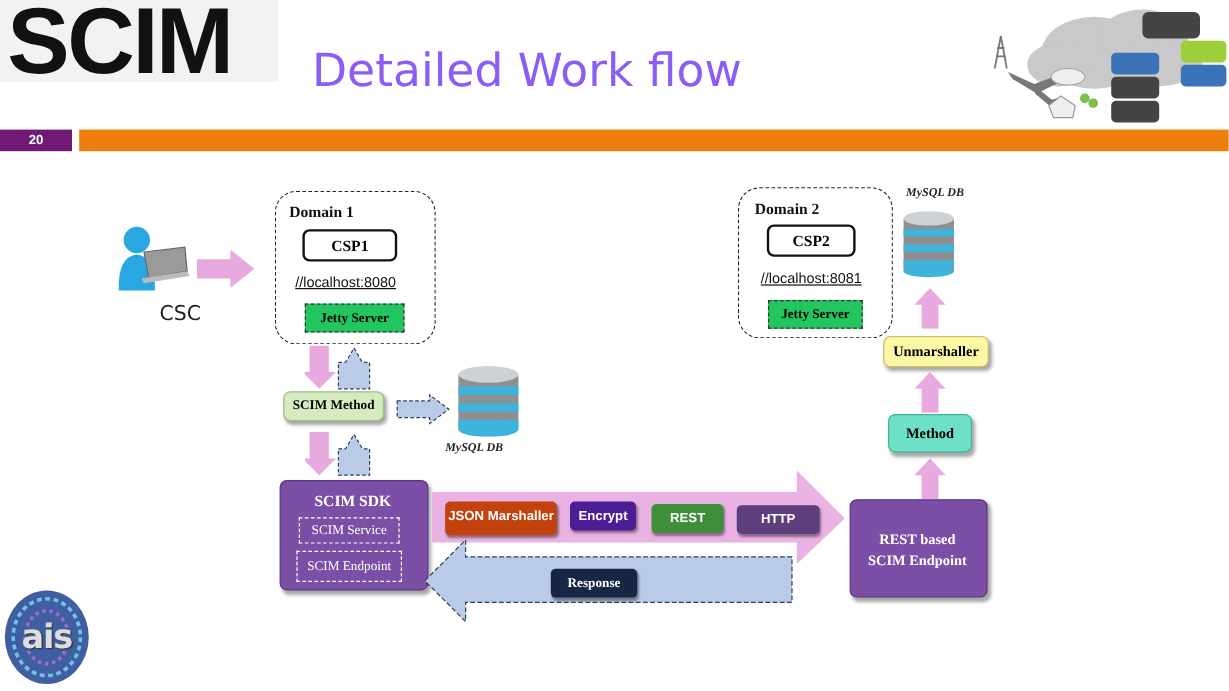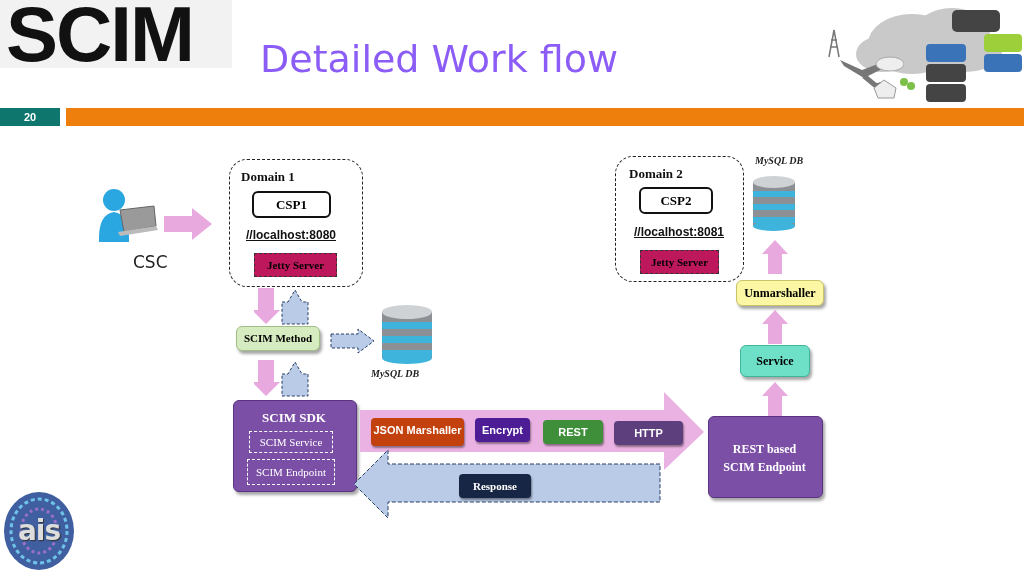--- a/index.html
+++ b/index.html
@@ -1,27 +1,27 @@
 <!DOCTYPE html>
 <html><head>
 <meta charset="utf-8">
 <style>
   html,body{margin:0;padding:0;}
   body{width:1024px;height:576px;position:relative;background:#fff;overflow:hidden;font-family:"Liberation Serif",serif;}
   .abs{position:absolute;}
   .logo-bg{left:0;top:0;width:232px;height:68px;background:#f2f2f2;}
   .logo-text{left:6px;top:-8px;font-family:"Liberation Sans",sans-serif;font-weight:bold;font-size:78px;letter-spacing:-2px;color:#111;line-height:84px;}
   .title{left:260px;top:36px;font-family:"DejaVu Sans",sans-serif;font-size:38px;color:#8b5cf6;line-height:46px;}
-  .slide-num{left:0;top:108px;width:60px;height:18px;background:#0f766e;color:#fff;font-family:"Liberation Sans",sans-serif;font-weight:bold;font-size:11px;text-align:center;line-height:18px;}
+  .slide-num{left:0;top:108px;width:60px;height:18px;background:#701a75;color:#fff;font-family:"Liberation Sans",sans-serif;font-weight:bold;font-size:11px;text-align:center;line-height:18px;}
   .orange-bar{left:66px;top:108px;width:958px;height:18px;background:#ee7f0d;}
   .domain{border:1.5px dashed #222;border-radius:18px;background:#fff;}
   .domain-label{font-weight:bold;font-size:13px;color:#111;}
   .csp{border:2.5px solid #111;border-radius:6px;background:#fff;font-weight:bold;font-size:13px;text-align:center;}
-  .host{font-family:"Liberation Sans",sans-serif;font-weight:bold;font-size:12px;text-decoration:underline;color:#111;}
-  .jetty{border:1px dashed #333;font-weight:bold;font-size:11px;text-align:center;background:#be185d;}
+  .host{font-family:"Liberation Sans",sans-serif;font-weight:normal;font-size:12px;text-decoration:underline;color:#111;}
+  .jetty{border:1px dashed #333;font-weight:bold;font-size:11px;text-align:center;background:#22c55e;}
   .box{border-radius:6px;font-weight:bold;text-align:center;box-shadow:2px 3px 3px rgba(0,0,0,0.35);}
   .chip{border-radius:4px;color:#fff;font-family:"Liberation Sans",sans-serif;font-weight:bold;font-size:11px;text-align:center;line-height:24px;box-shadow:1px 2px 2px rgba(0,0,0,0.4);}
   .db-label{font-style:italic;font-weight:bold;font-size:10px;color:#222;}
   .csc-label{font-family:"DejaVu Sans",sans-serif;font-size:17px;color:#222;margin-left:32px;}
 </style>
 </head>
 <body>
 
 <div class="abs logo-bg"></div>
 <div class="abs logo-text">SCIM</div>
@@ -120,21 +120,21 @@
 
 <div class="abs box" style="left:708px;top:416px;width:113px;height:80px;background:#7c4fa6;border:1px solid #5a3480"></div>
 <div class="abs" style="left:708px;top:440px;width:113px;text-align:center;color:#fff;font-weight:bold;font-size:12px;line-height:18px">
   <div>REST based</div>
   <div>SCIM Endpoint</div>
 </div>
 
 <svg class="abs" style="left:760px;top:380px" width="30" height="36">
   <path d="M8 36 V16 H2 L15 2 L28 16 H22 V36 Z" fill="#e8a9de"></path>
 </svg>
-<div class="abs box" style="left:740px;top:345px;width:68px;height:30px;line-height:30px;background:#6ee0c8;border:1px solid #3fb59b;font-size:12px">Service</div>
+<div class="abs box" style="left:740px;top:345px;width:68px;height:30px;line-height:30px;background:#6ee0c8;border:1px solid #3fb59b;font-size:12px">Method</div>
 <svg class="abs" style="left:760px;top:308px" width="30" height="36">
   <path d="M8 36 V16 H2 L15 2 L28 16 H22 V36 Z" fill="#e8a9de"></path>
 </svg>
 <div class="abs box" style="left:736px;top:280px;width:86px;height:24px;line-height:24px;background:#fbf7a5;border:1px solid #c9c36a;font-size:12px">Unmarshaller</div>
 <svg class="abs" style="left:760px;top:238px" width="30" height="36">
   <path d="M8 36 V16 H2 L15 2 L28 16 H22 V36 Z" fill="#e8a9de"></path>
 </svg>
 
 <svg class="abs" style="left:751px;top:174px" width="46" height="58">
   <rect x="2" y="8" width="42" height="44" fill="#8c8f93"></rect>

